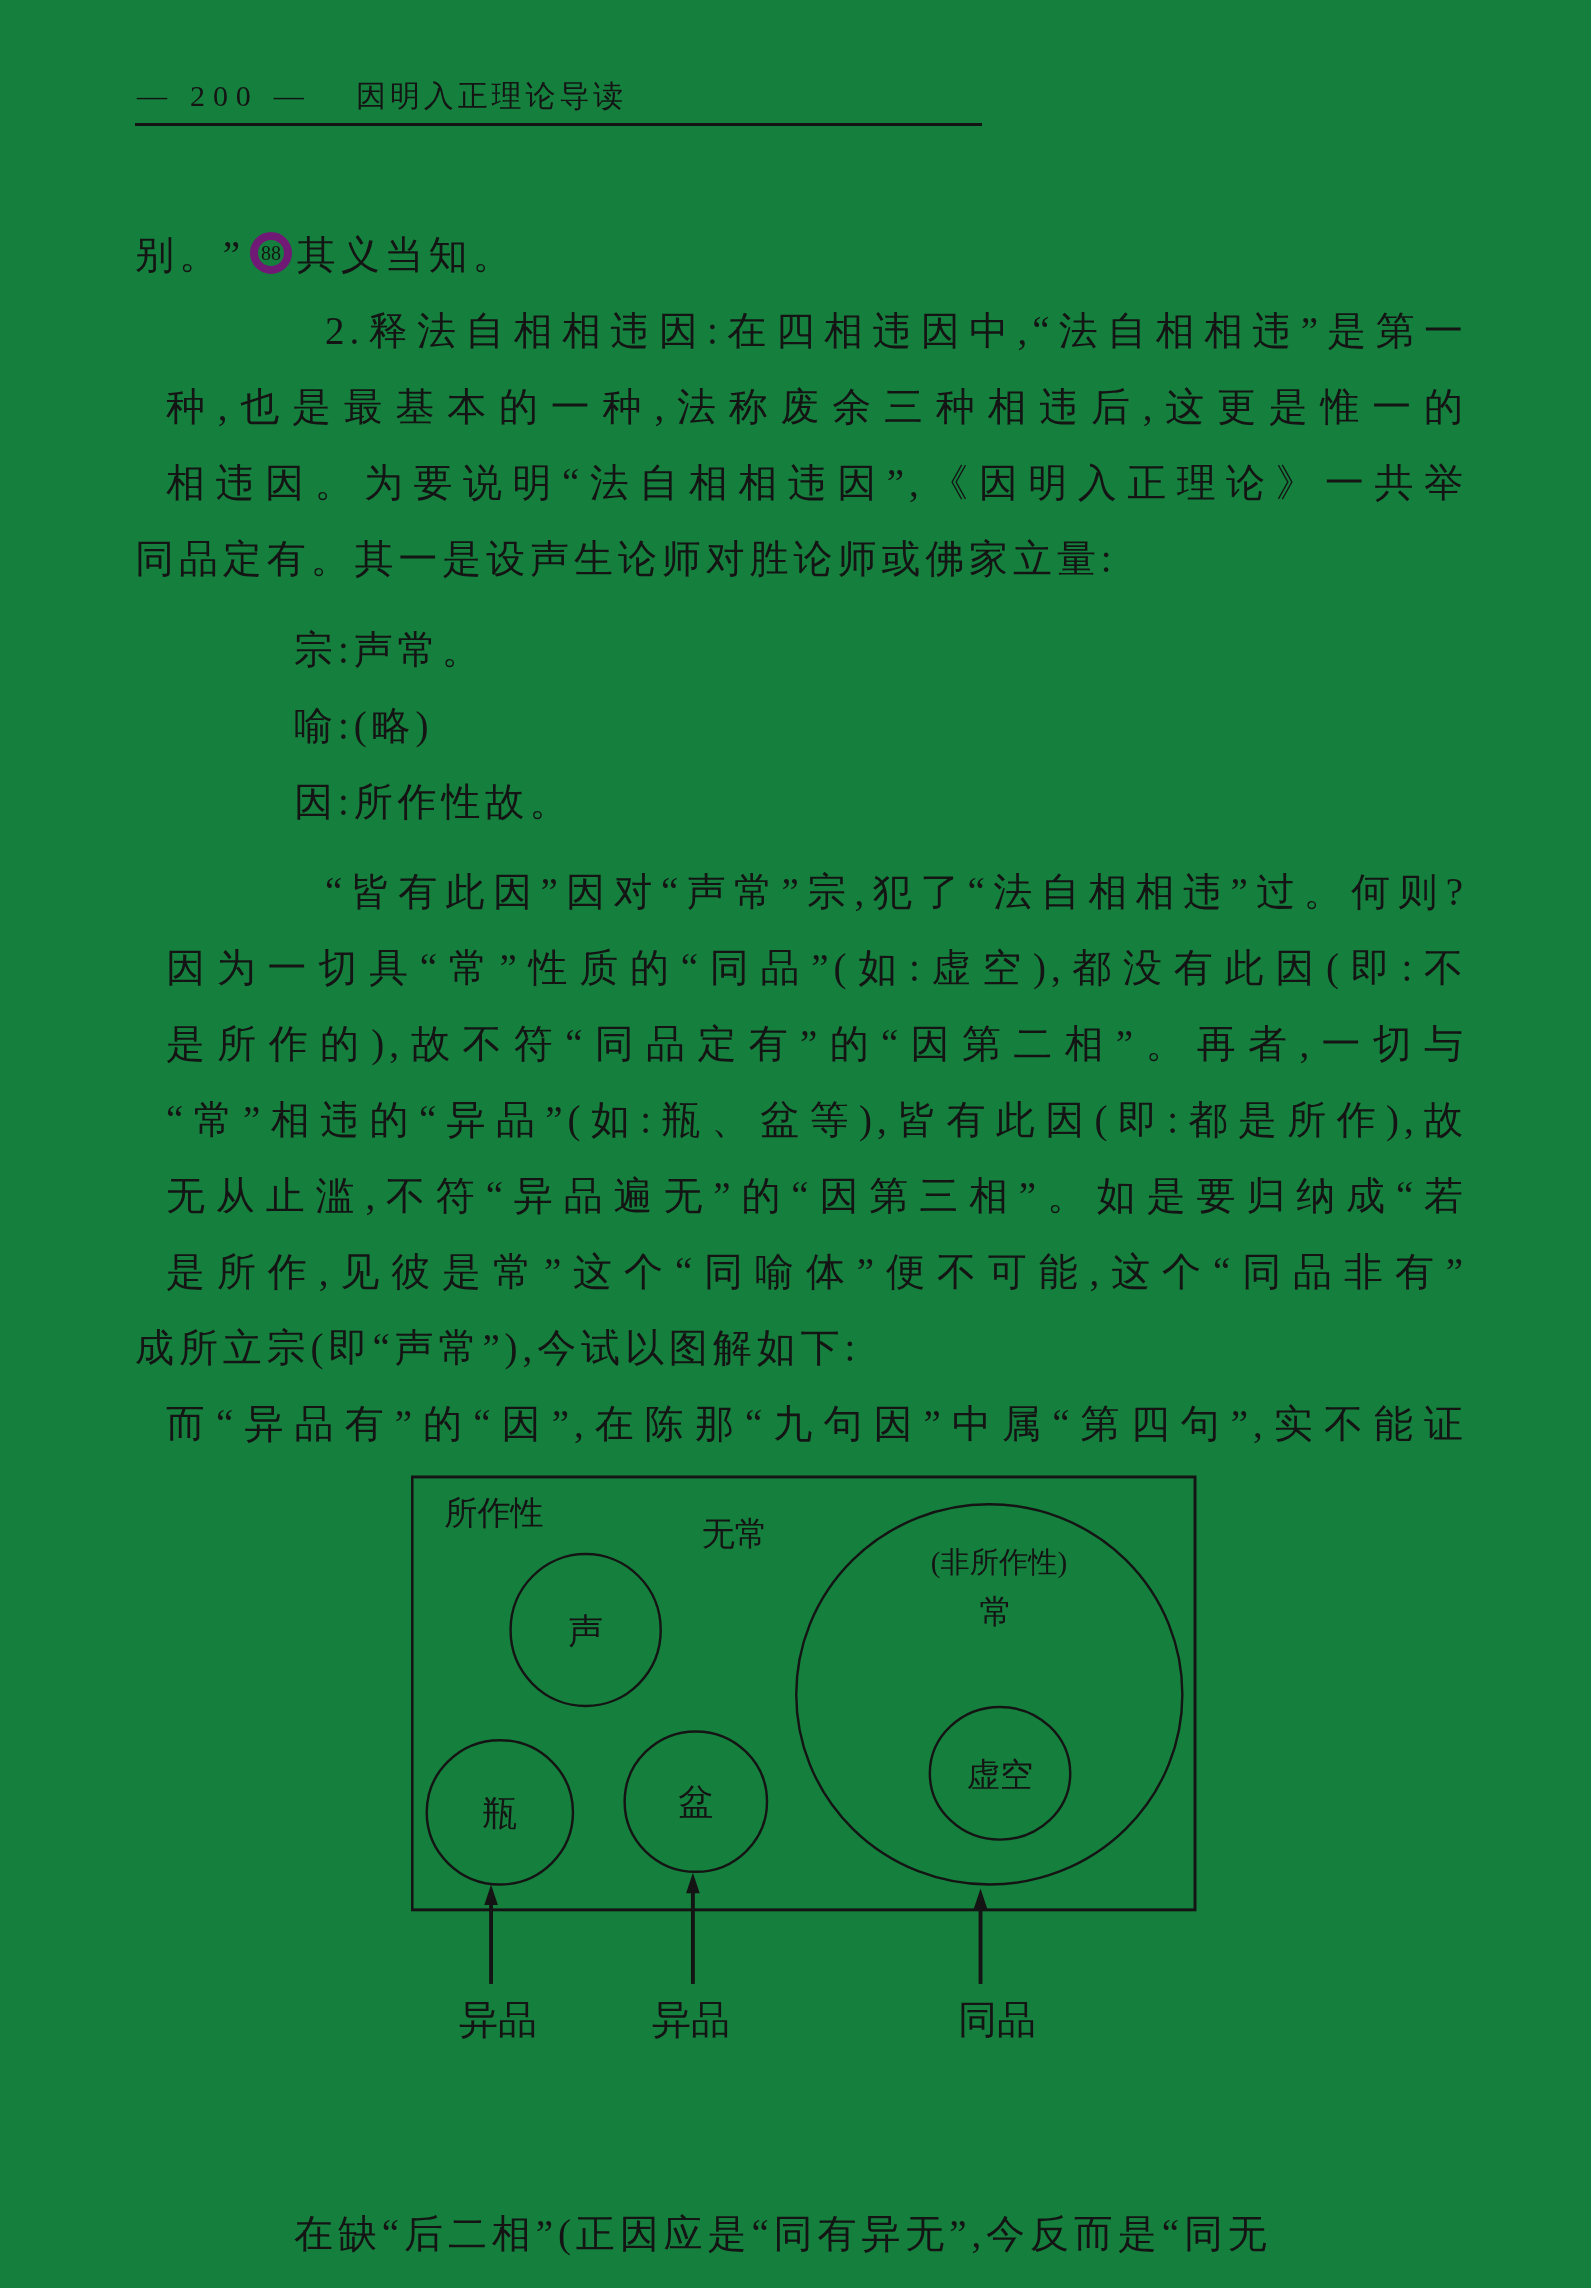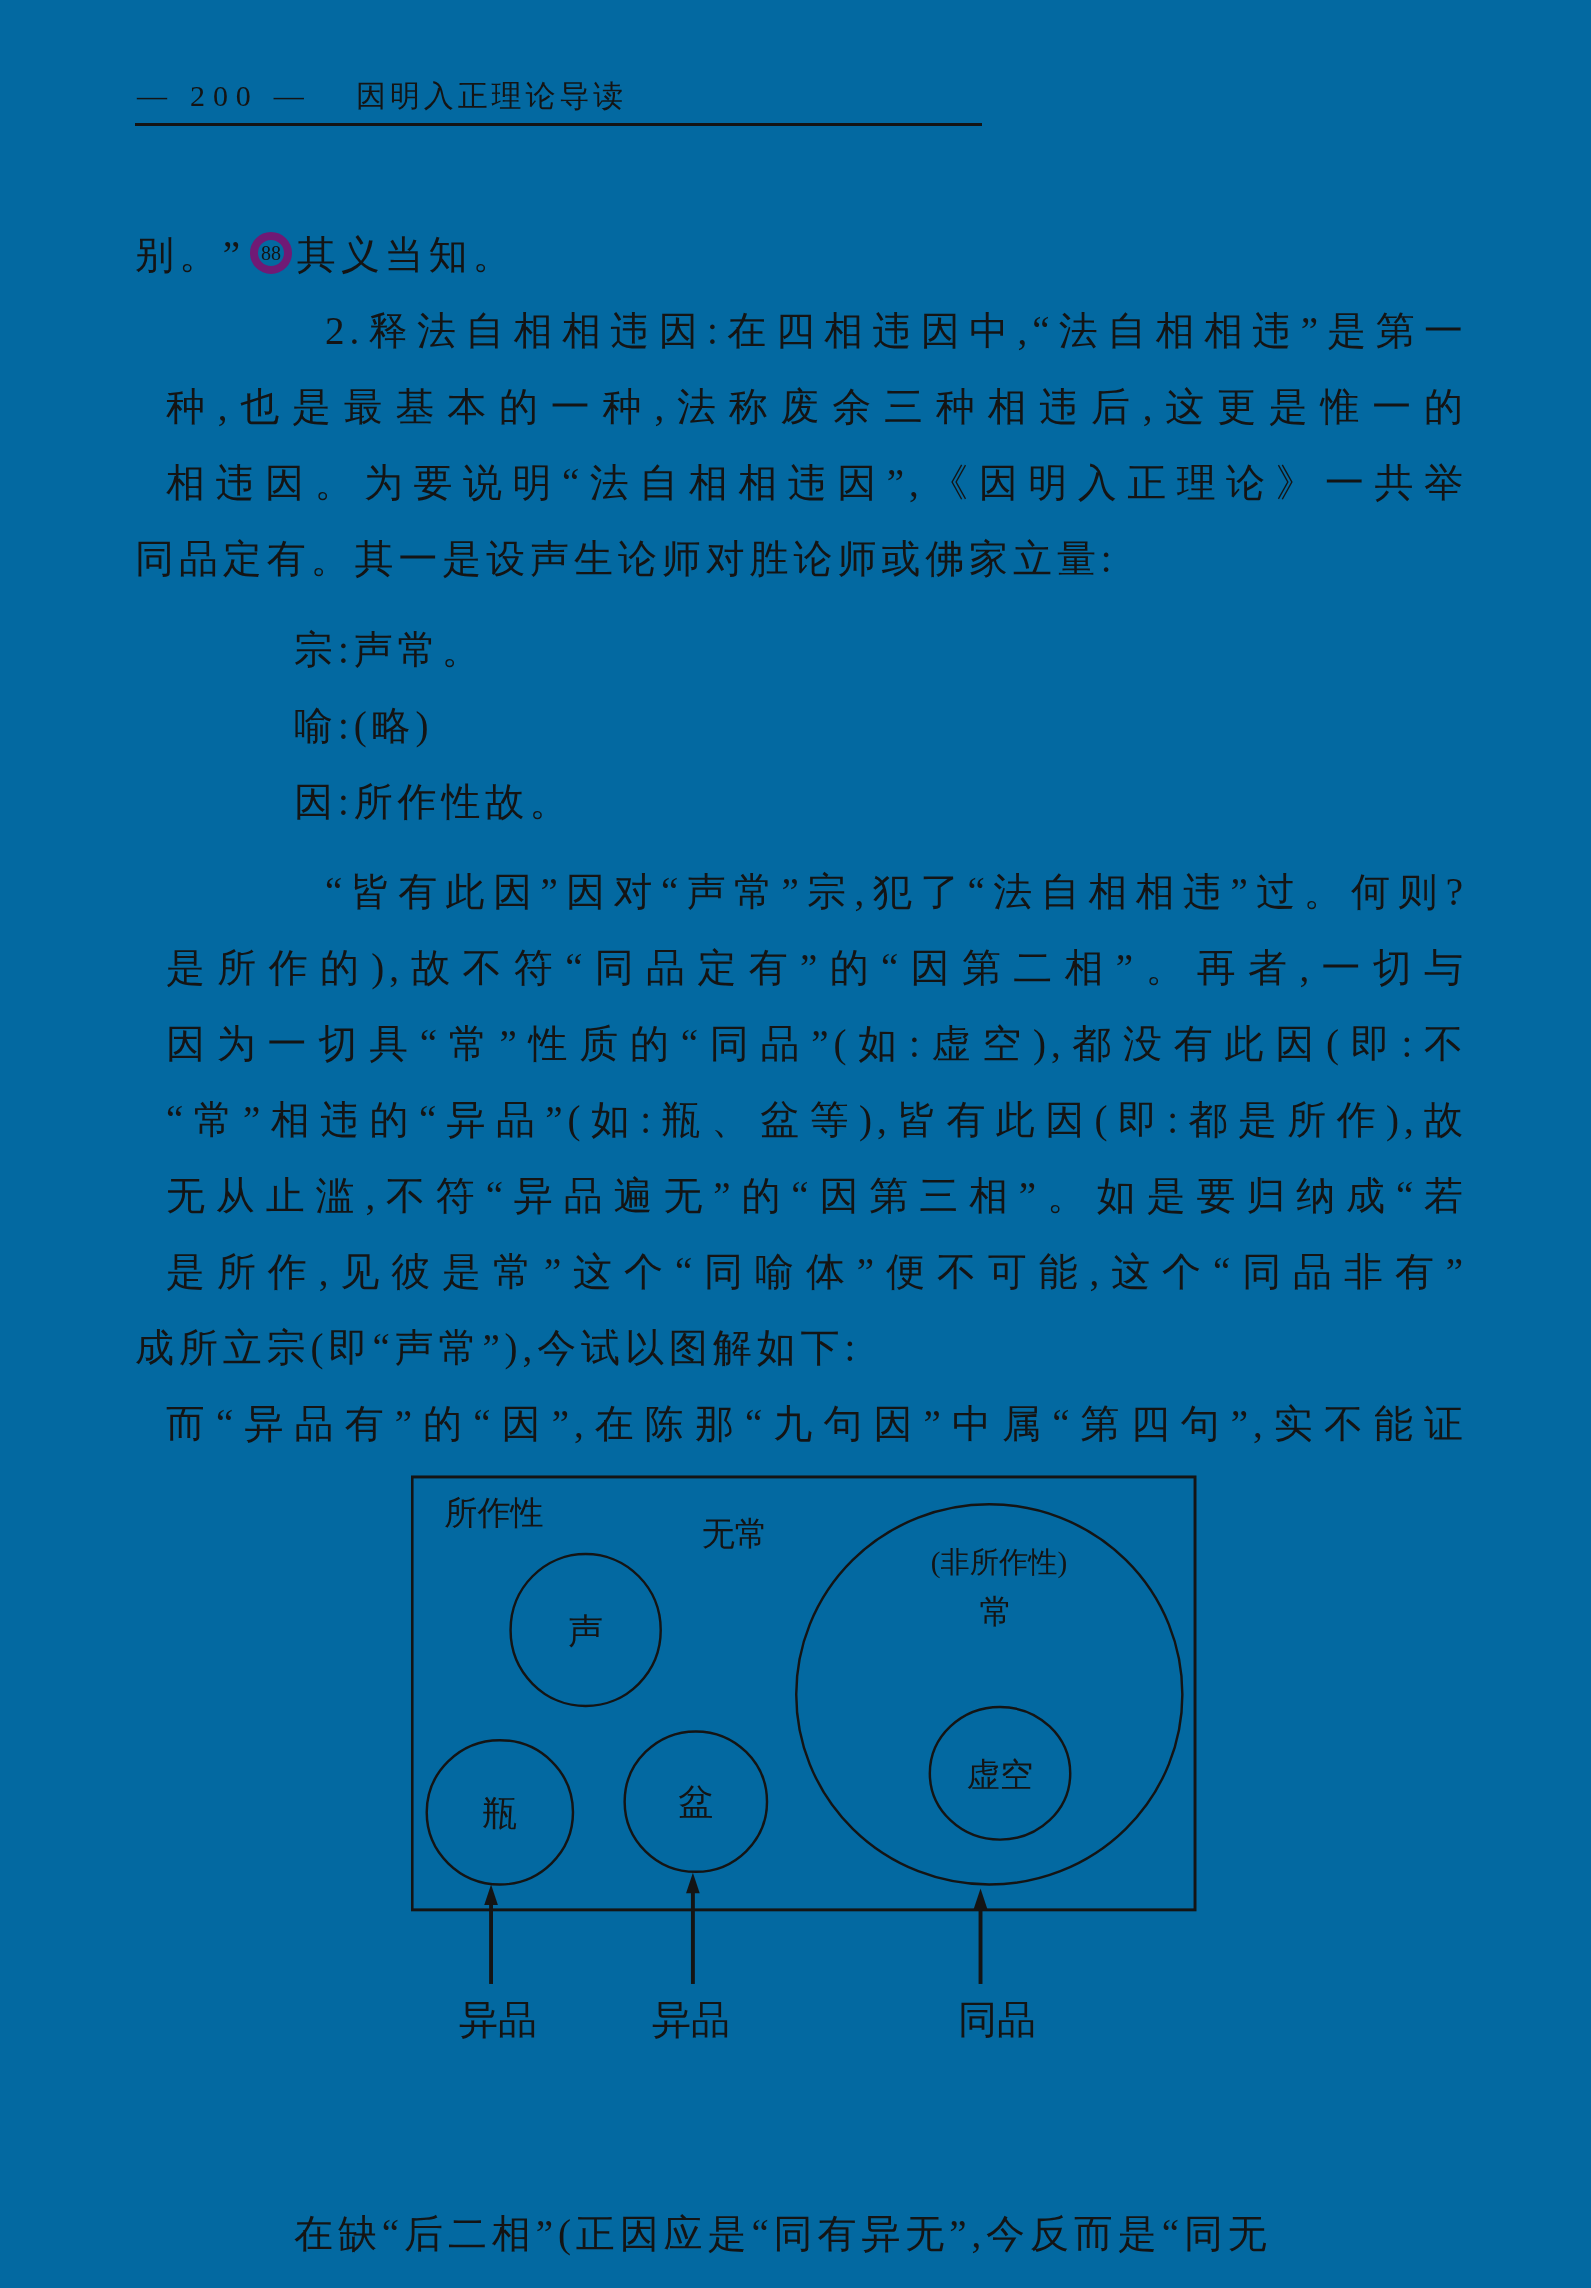--- a/index.html
+++ b/index.html
@@ -1,19 +1,19 @@
 <!DOCTYPE html>
 <html><head>
 <meta charset="utf-8">
 <style>
   html,body{margin:0;padding:0;background:#ffffff;}
   .page{
     position:relative;
     width:1592px;height:2289px;
-    background:#0369a1;
+    background:#15803d;
     color:#141414;
     font-family:"Liberation Serif","DejaVu Serif",serif;
     overflow:hidden;
   }
   
   .header{
     position:absolute;left:137px;top:76px;
     font-size:30px;letter-spacing:3.9px;white-space:nowrap;
   }
   .header .pnum{margin-right:33px;letter-spacing:7.8px;}
@@ -71,22 +71,22 @@
   <div class="body-text">
       <div class="line"><span>别。”</span><span class="fnmark">88</span><span>其义当知。</span></div>
       <div class="line indent fill">2.释法自相相违因:在四相违因中,“法自相相违”是第一</div>
       <div class="line fill">种,也是最基本的一种,法称废余三种相违后,这更是惟一的</div>
       <div class="line fill">相违因。为要说明“法自相相违因”,《因明入正理论》一共举</div>
       <div class="line">同品定有。其一是设声生论师对胜论师或佛家立量:</div>
       <div class="line indent gap">宗:声常。</div>
       <div class="line indent">喻:(略)</div>
       <div class="line indent">因:所作性故。</div>
       <div class="line indent fill gap">“皆有此因”因对“声常”宗,犯了“法自相相违”过。何则?</div>
+      <div class="line fill">因为一切具“常”性质的“同品”(如:虚空),都没有此因(即:不</div>
       <div class="line fill">是所作的),故不符“同品定有”的“因第二相”。再者,一切与</div>
-      <div class="line fill">因为一切具“常”性质的“同品”(如:虚空),都没有此因(即:不</div>
       <div class="line fill">“常”相违的“异品”(如:瓶、盆等),皆有此因(即:都是所作),故</div>
       <div class="line fill">无从止滥,不符“异品遍无”的“因第三相”。如是要归纳成“若</div>
       <div class="line fill">是所作,见彼是常”这个“同喻体”便不可能,这个“同品非有”</div>
       <div class="line">成所立宗(即“声常”),今试以图解如下:</div>
       <div class="line fill">而“异品有”的“因”,在陈那“九句因”中属“第四句”,实不能证</div>
     </div>
 
   <div class="diagram">
     <svg width="790" height="585" viewBox="0 0 810 600" xmlns="http://www.w3.org/2000/svg">
 

